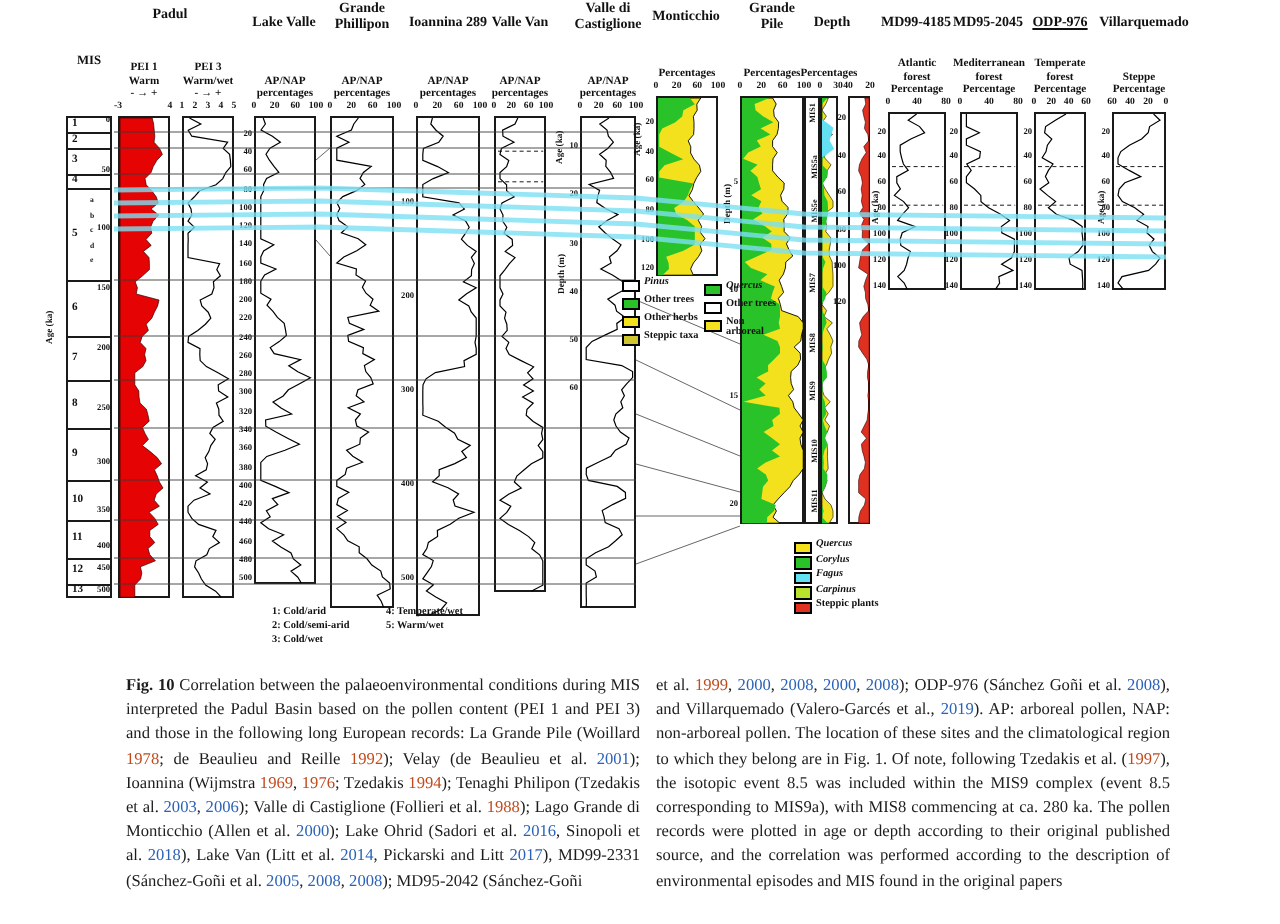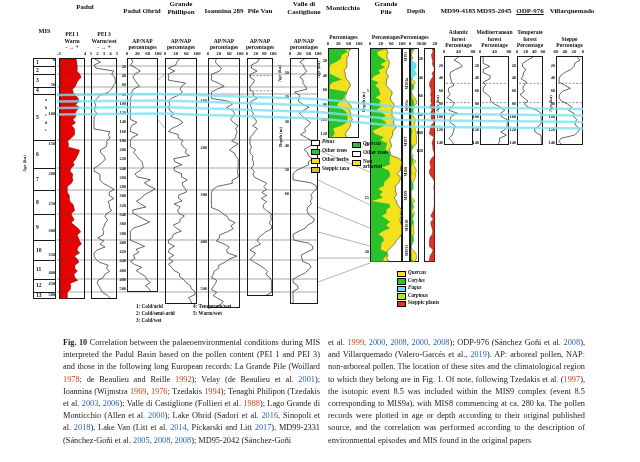--- a/index.html
+++ b/index.html
@@ -22,25 +22,25 @@
   .caption{position:absolute;top:337px;left:0;width:640px;}
   .cap-col{position:absolute;font-size:8.3px;line-height:12.2px;text-align:justify;color:#1c1c1c;}
   .cap-tag{font-weight:bold;}
   svg{display:block;}
 </style>
 </head>
 <body>
 
 <div id="fig">
     <div class="site" style="left: 85px; top: 4px;">Padul</div>
-    <div class="site" style="left: 142px; top: 8px;">Padul Ohrid</div>
+    <div class="site" style="left: 142px; top: 8px;">Lake Valle</div>
     <div class="site" style="left: 181px; top: 1px;">Grande
 Phillipon</div>
     <div class="site" style="left: 224px; top: 8px;">Ioannina 289</div>
-    <div class="site" style="left: 260px; top: 8px;">Pile Van</div>
+    <div class="site" style="left: 260px; top: 8px;">Valle Van</div>
     <div class="site" style="left: 304px; top: 1px;">Valle di
 Castiglione</div>
     <div class="site" style="left: 343px; top: 5px;">Monticchio</div>
     <div class="site" style="left: 386px; top: 1px;">Grande
 Pile</div>
     <div class="site" style="left: 416px; top: 8px;">Depth</div>
     <div class="site" style="left: 458px; top: 8px;">MD99-4185</div>
     <div class="site" style="left: 494px; top: 8px;">MD95-2045</div>
     <div class="site" style="left: 530px; top: 8px; text-decoration: underline;">ODP-976</div>
     <div class="site" style="left: 572px; top: 8px;">Villarquemado</div>

